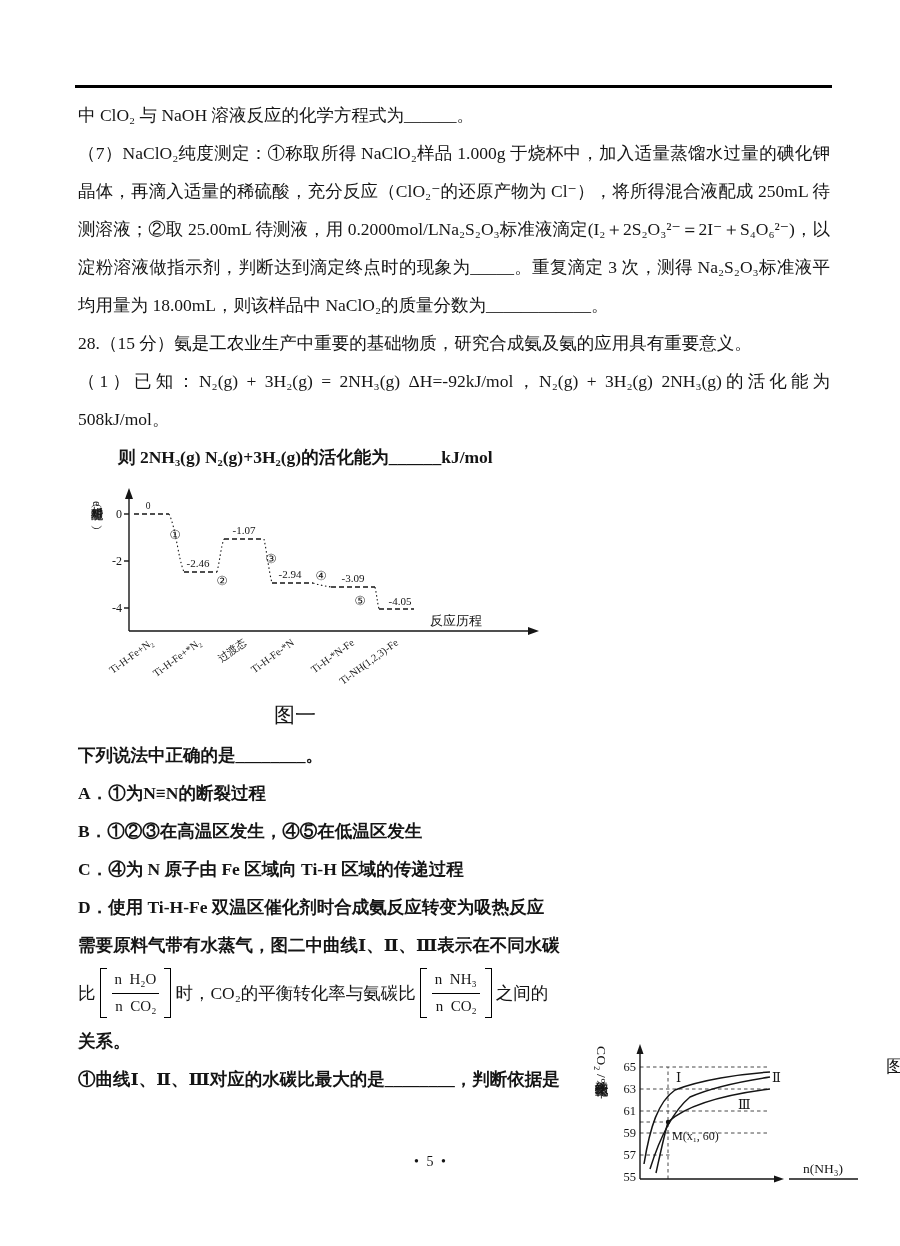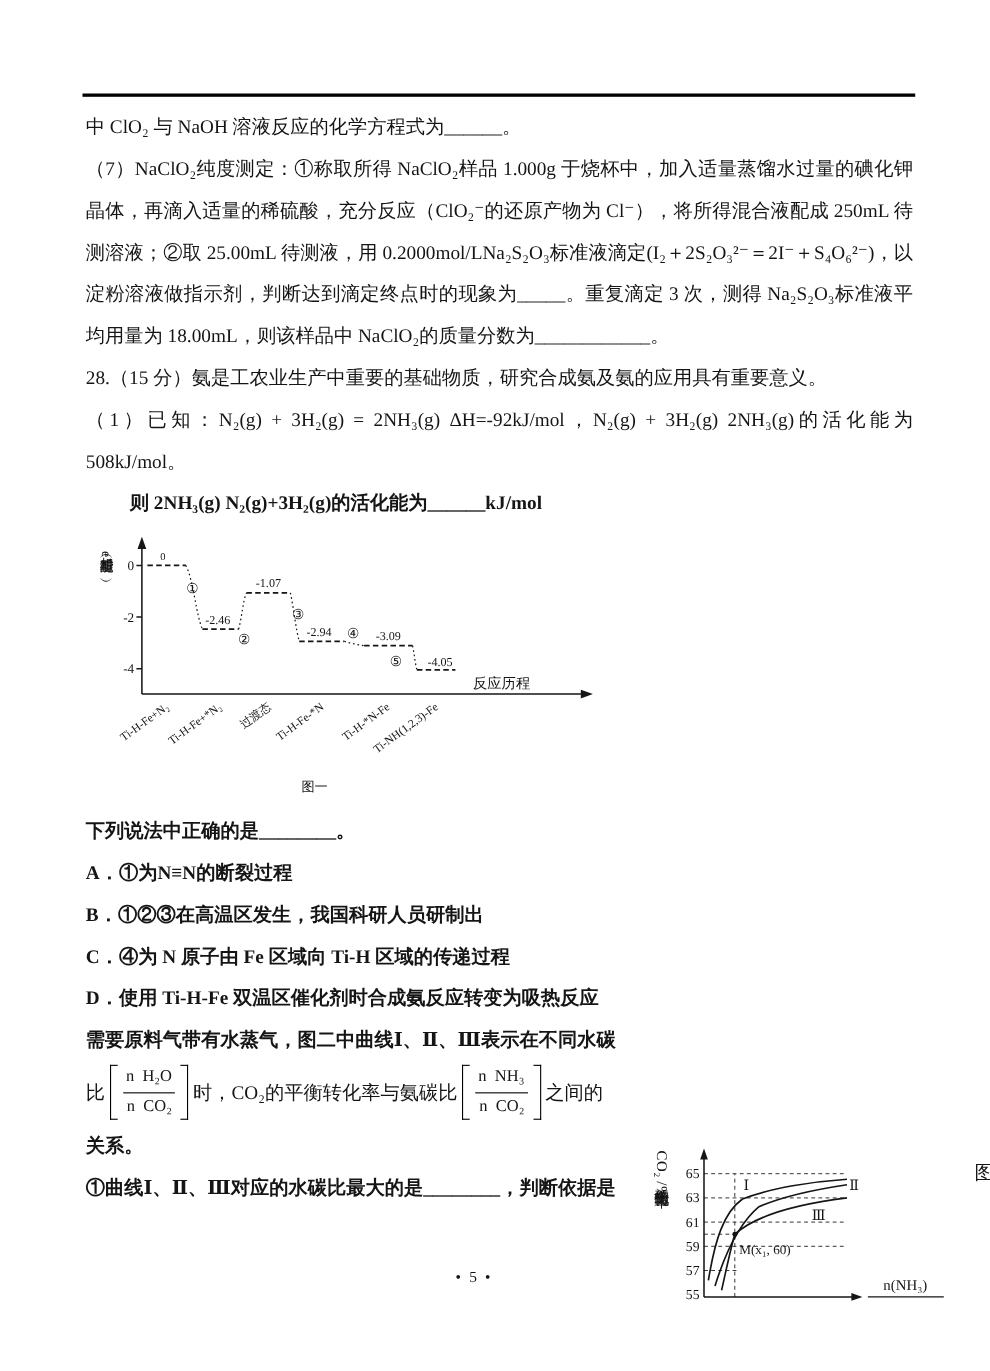--- a/index.html
+++ b/index.html
@@ -17,21 +17,21 @@
   .narrow { max-width:548px; }
 
   
   .fig1 { position:relative; margin:8px 0 0 6px; height:212px; }
   .fig1-ylabel {
     position:absolute; left:4px; top:12px;
     writing-mode:vertical-rl; text-orientation:mixed;
     font-size:12.5px; letter-spacing:1px;
   }
   .fig1 svg { position:absolute; left:0; top:0; }
-  .fig-caption { margin:2px 0 4px 196px; font-size:12px; line-height:34px; }
+  .fig-caption { margin:2px 0 4px 196px; font-size:21px; line-height:34px; }
 
   svg text { fill:#151515; font-family:"Liberation Serif","DejaVu Serif",serif; }
   .ax  { stroke:#151515; stroke-width:1.4; }
   .lvl { stroke:#151515; stroke-width:1.6; stroke-dasharray:5 3; }
   .con { stroke:#151515; stroke-width:1.1; stroke-dasharray:1.5 2.6; fill:none; }
   .tick { font-size:12px; }
   .val  { font-size:11px; }
   .step { font-size:12.5px; text-anchor:middle; }
   .sp   { font-size:10.5px; }
   .xlab { font-size:13px; }
@@ -127,21 +127,21 @@
         <text class="sp" x="163" y="160" text-anchor="end" transform="rotate(-36 163 160)">过渡态</text>
         <text class="sp" x="211" y="160" text-anchor="end" transform="rotate(-36 211 160)">Ti-H-Fe-*N</text>
         <text class="sp" x="271" y="160" text-anchor="end" transform="rotate(-36 271 160)">Ti-H-*N-Fe</text>
         <text class="sp" x="315" y="160" text-anchor="end" transform="rotate(-36 315 160)">Ti-NH(1,2,3)-Fe</text>
       </svg>
     </div>
     <div class="fig-caption">图一</div>
 
     <p class="para nojust">下列说法中正确的是________。</p>
     <p class="para nojust">A．①为N≡N的断裂过程</p>
-    <p class="para nojust">B．①②③在高温区发生，我国科研人员研制出</p>
+    <p class="para nojust">B．①②③在高温区发生，④⑤在低温区发生</p>
     <p class="para nojust">C．④为 N 原子由 Fe 区域向 Ti-H 区域的传递过程</p>
     <p class="para nojust">D．使用 Ti-H-Fe 双温区催化剂时合成氨反应转变为吸热反应</p>
 
     <div>
       <p class="para narrow nojust">需要原料气带有水蒸气，图二中曲线Ⅰ、Ⅱ、Ⅲ表示在不同水碳</p>
       <div class="fracline narrow">
         <span>比</span>
         <span class="bfrac">
           <span class="br l"></span>
           <span class="fr">

